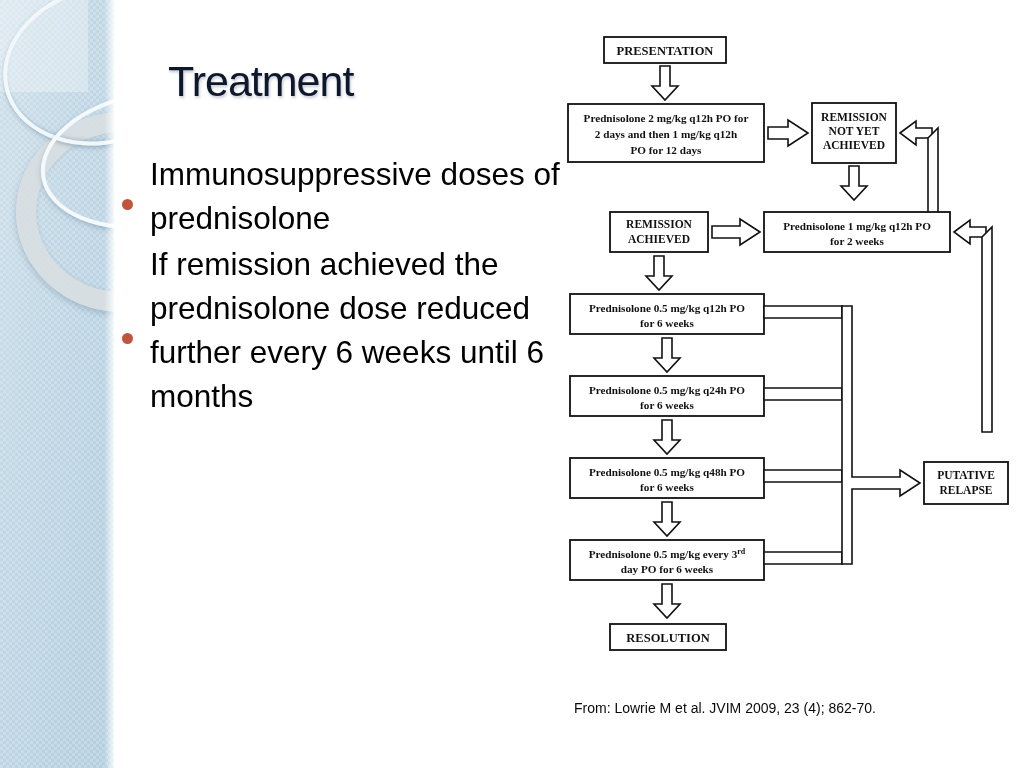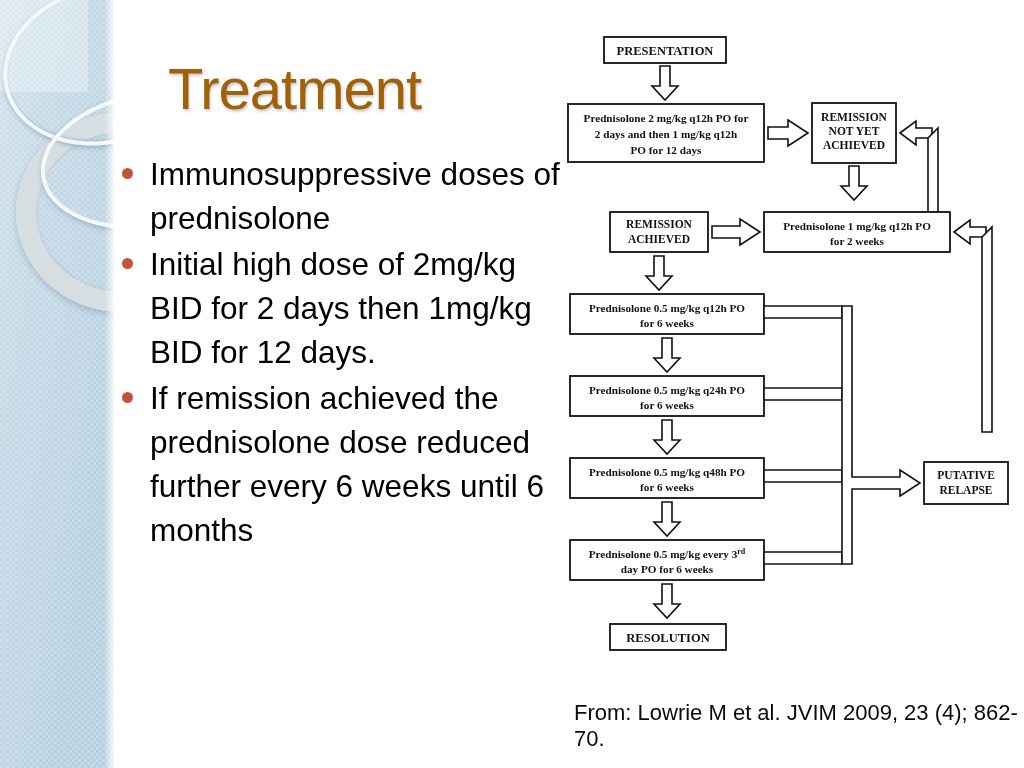--- a/index.html
+++ b/index.html
@@ -50,29 +50,29 @@
   
   .ring-c{
     left:40px;top:92px;width:214px;height:128px;
     border-width:4px;border-color:#f4f9fc;
     box-shadow:0 2px 5px rgba(110,140,160,.5);
     transform:rotate(-9deg);
   }
   
   #page-title{
     position:absolute;left:168px;top:60px;
-    font-size:58px;font-weight:400;color:#a16207;
+    font-size:43px;font-weight:400;color:#0f172a;
     letter-spacing:-1px;line-height:1;
     text-shadow:1px 2px 3px rgba(120,130,160,.45);
   }
   
   #bullets{
     position:absolute;left:116px;top:152px;width:455px;
   }
-  .bullet-row{display:flex;align-items:flex-start;margin-bottom:2px;}
+  .bullet-row{display:flex;align-items:center;margin-bottom:2px;}
   .bullet-dot{
     flex:0 0 auto;width:11px;height:11px;border-radius:50%;
     background:#c0553c;margin-top:16px;margin-right:17px;margin-left:6px;
   }
   .bullet-text{
     flex:1 1 auto;font-size:31.5px;line-height:44px;color:#000000;
     font-weight:400;
   }
   
   #flowchart{
@@ -80,21 +80,21 @@
   }
   #flowchart svg{display:block;}
   .fbox-label{
     font-family:"Liberation Serif", serif;
     font-weight:700;
     fill:#111;
   }
   
   #caption{
     position:absolute;left:574px;top:700px;
-    font-size:22px;color:#0a0a0a;font-weight:400;
+    font-size:14px;color:#0a0a0a;font-weight:400;
   }
 </style>
 </head>
 <body>
 
 <div id="sidebar">
   <div class="weave"></div>
   <div class="lightpatch"></div>
   <div class="ring ring-b"></div>
   <div class="ring ring-a"></div>
@@ -104,24 +104,20 @@
 
 <div id="page-title">Treatment</div>
 
 <div id="bullets">
   <div class="bullet-row">
     <span class="bullet-dot"></span>
     <span class="bullet-text">Immunosuppressive doses of prednisolone</span>
   </div>
   <div class="bullet-row">
     <span class="bullet-dot"></span>
-    <span class="bullet-text">Initial high dose of 2mg/kg BID for 2 days then 1mg/kg BID for 12 days.</span>
-  </div>
-  <div class="bullet-row">
-    <span class="bullet-dot"></span>
     <span class="bullet-text">If remission achieved the prednisolone dose reduced further every 6 weeks until 6 months</span>
   </div>
 </div>
 
 <div id="flowchart">
 <svg width="464" height="660" viewBox="0 0 464 660" xmlns="http://www.w3.org/2000/svg">
   <defs>
     <g id="dn-arrow">
 
       <path d="M8,0 L18,0 L18,20 L26,20 L13,34 L0,20 L8,20 Z" fill="#ffffff" stroke="#111111" stroke-width="1.6"></path>

